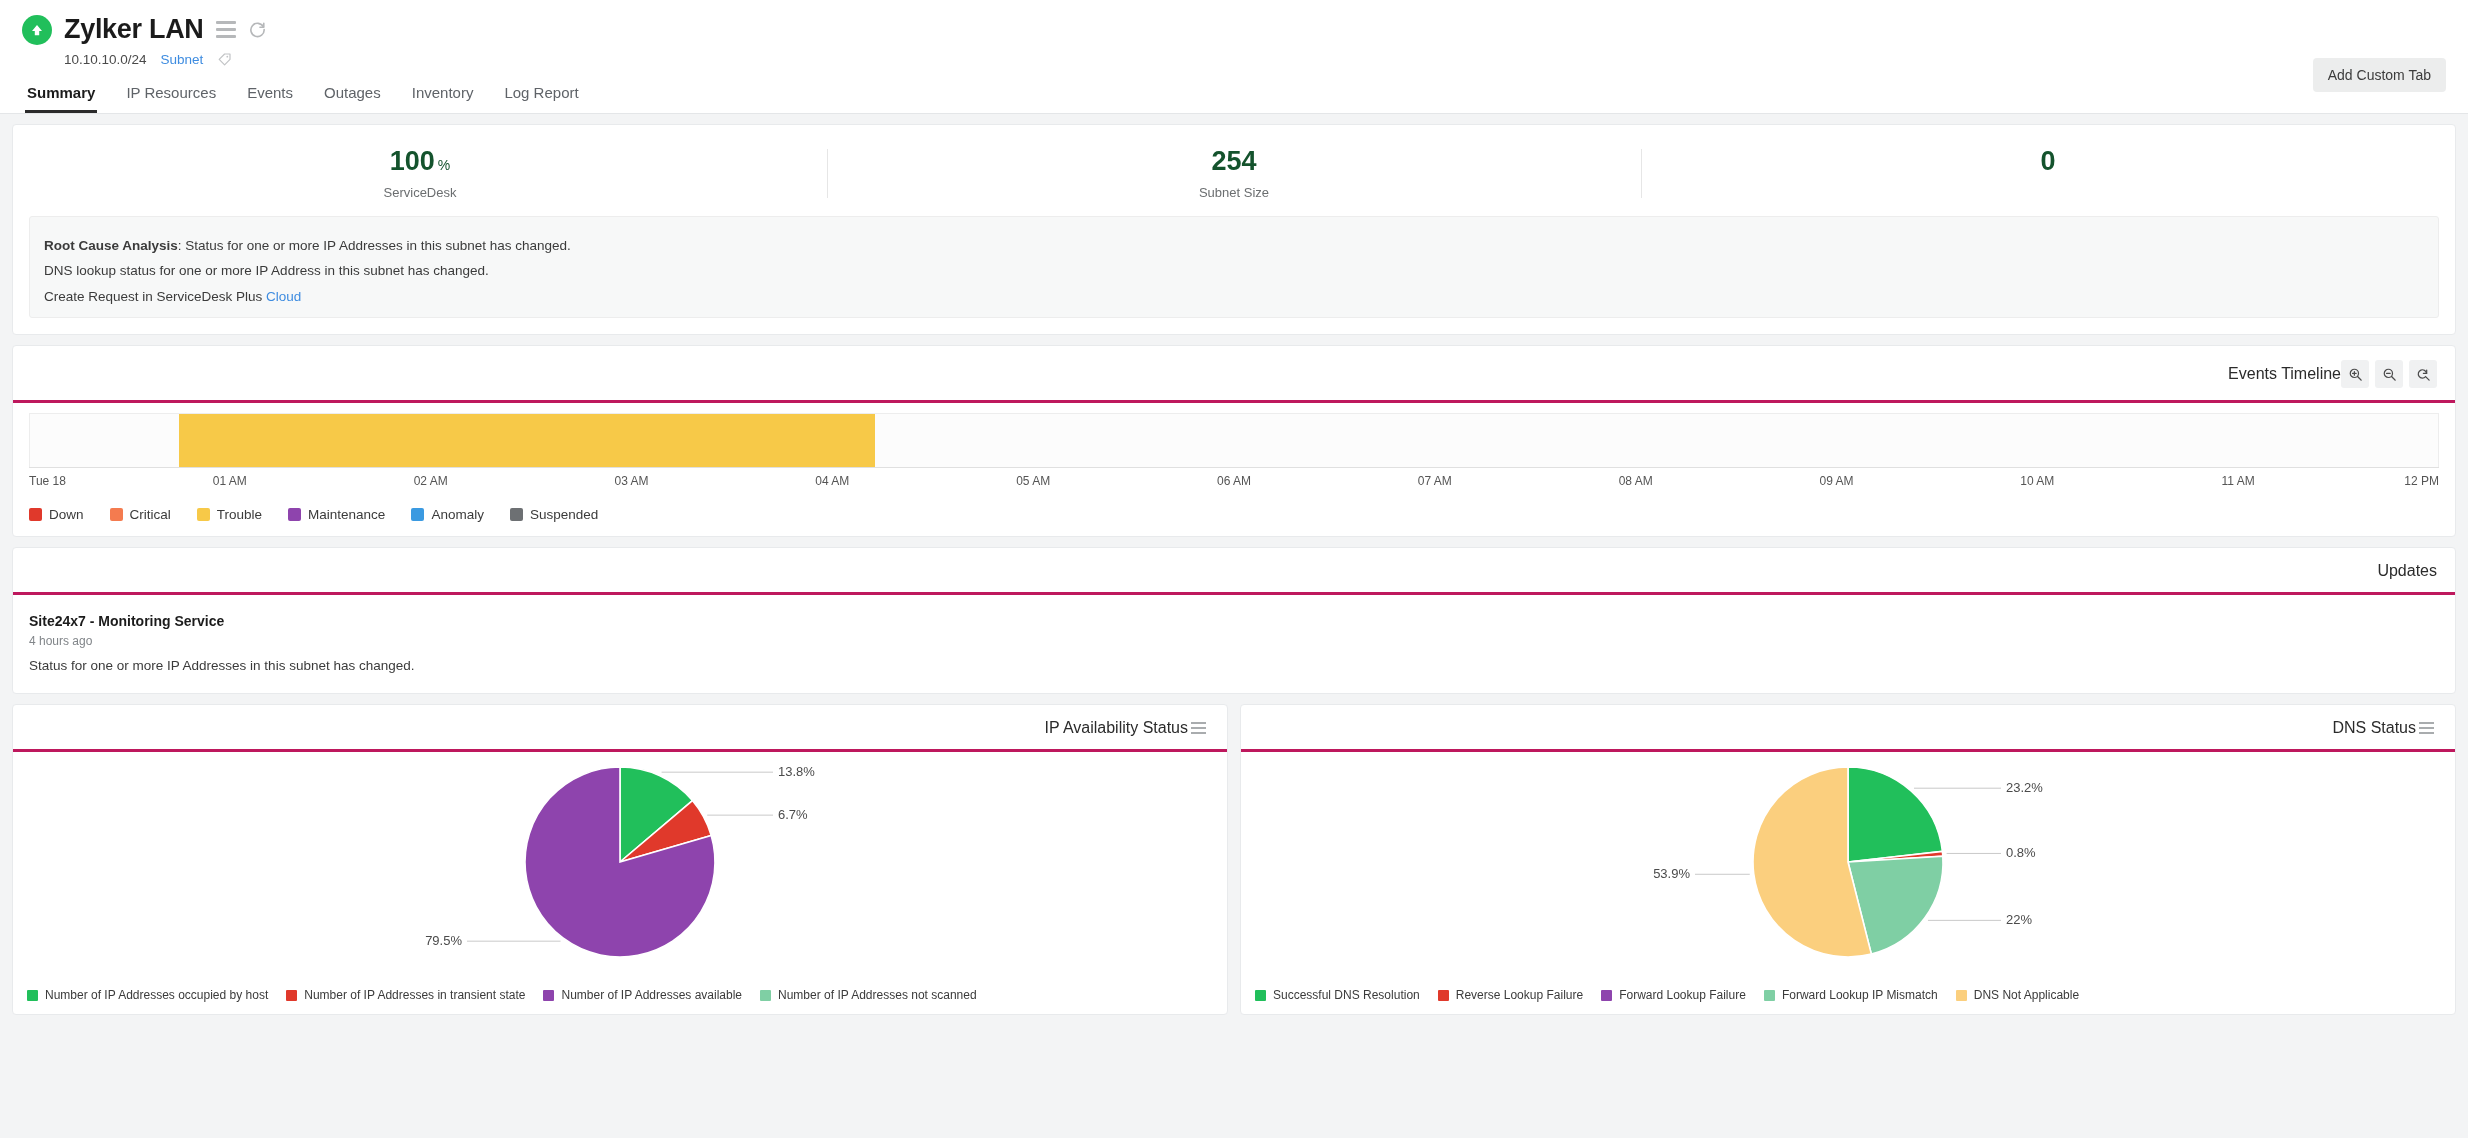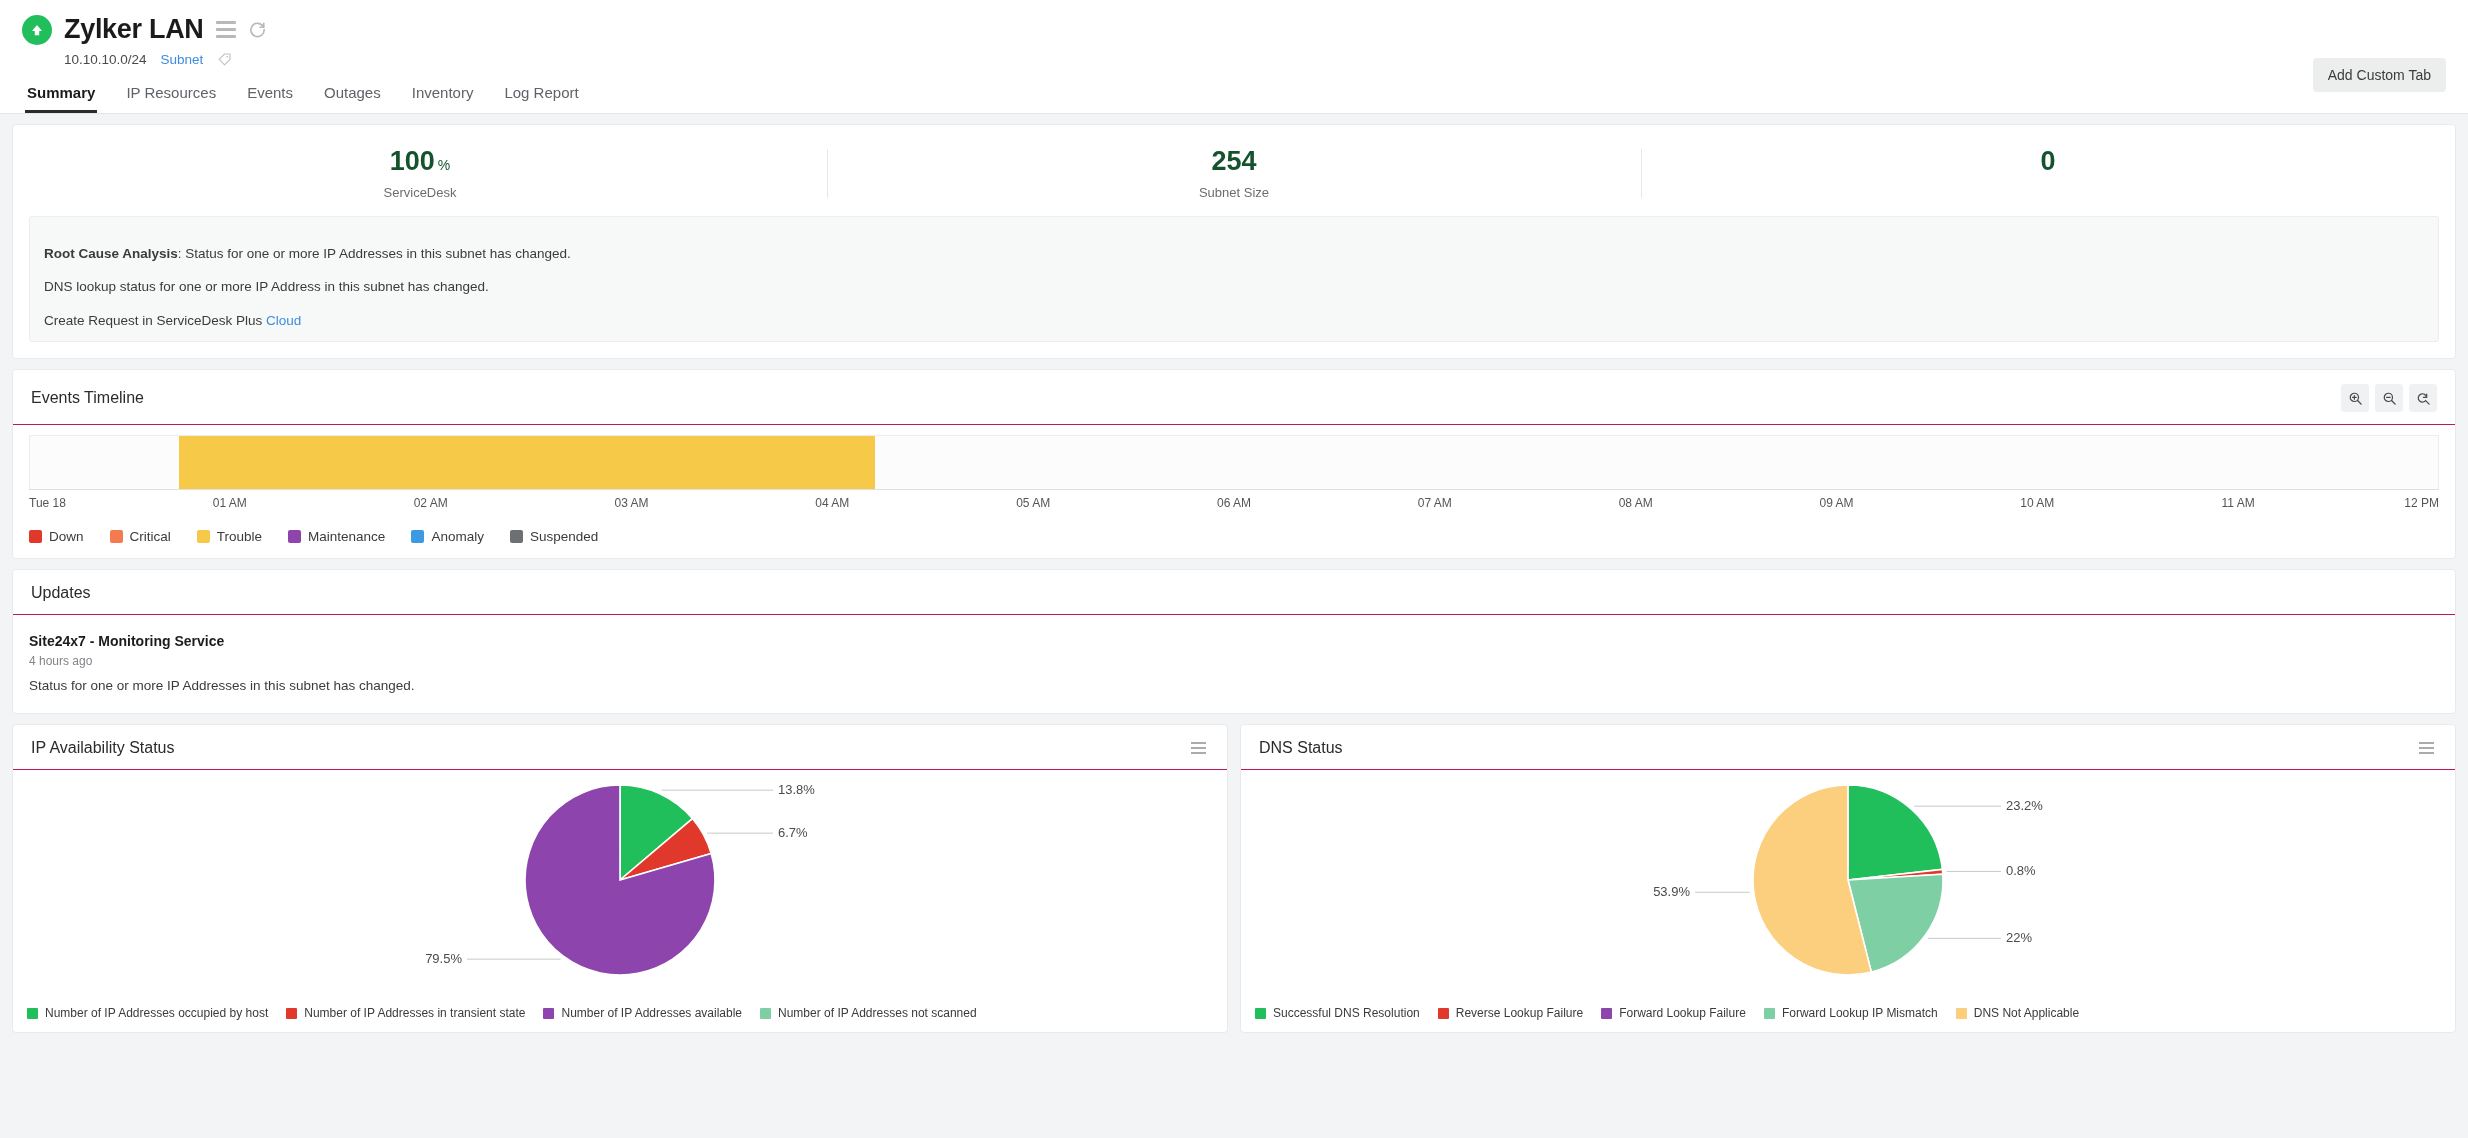--- a/index.html
+++ b/index.html
@@ -52,42 +52,42 @@
     font-size: 14px; color: #3c3c3c; padding: 9px 15px; cursor: pointer;
     font-family: "Liberation Sans", sans-serif;
   }
 
   
   .card {
     background: #ffffff; border-radius: 4px; margin: 10px 12px 0 12px;
     border: 1px solid #e8eaec;
   }
   .card-head {
-    display:flex; align-items:center; justify-content:space-between;
-    padding: 14px 18px 12px 18px; border-bottom: 1px solid #be185d;
+    display:flex; align-items:center; justify-content:flex-end;
+    padding: 14px 18px 12px 18px; border-bottom: 3px solid #be185d;
   }
   .card-title { font-size: 16px; color: #2b2b2b; }
 
   
   .stats-card { padding: 0; }
   .stats-row { display: flex; padding: 22px 0 16px 0; }
   .stat { flex: 1; text-align: center; position: relative; }
   .stat + .stat::before {
     content: ""; position: absolute; left: 0; top: 2px; bottom: 2px;
     width: 1px; background: #e6e6e6;
   }
   .stat-value { font-size: 27px; font-weight: 600; color: #14532d; line-height: 1.1; }
   .stat-value .unit { font-size: 14px; font-weight: 400; margin-left: 3px; }
   .stat-label { font-size: 13px; color: #6b6e70; margin-top: 8px; }
 
   .rca {
     margin: 0 16px 16px 16px; background: #f7f8f8; border: 1px solid #ededed;
     border-radius: 3px; padding: 12px 14px;
   }
-  .rca p { margin: 16px 0 8px 0; font-size: 13.5px; color: #3b3b3b; line-height: 1.3; }
+  .rca p { margin: 8px 0 8px 0; font-size: 13.5px; color: #3b3b3b; line-height: 1.3; }
   .rca p:last-child { margin-bottom: 0; }
   .rca b { font-weight: 700; }
   .rca a { color: #3e8ce0; text-decoration: none; cursor: pointer; }
 
   
   .tl-actions { display: flex; gap: 6px; }
   .tl-btn {
     width: 28px; height: 28px; background: #f0f1f2; border: none; border-radius: 3px;
     display: flex; align-items: center; justify-content: center; cursor: pointer;
   }

